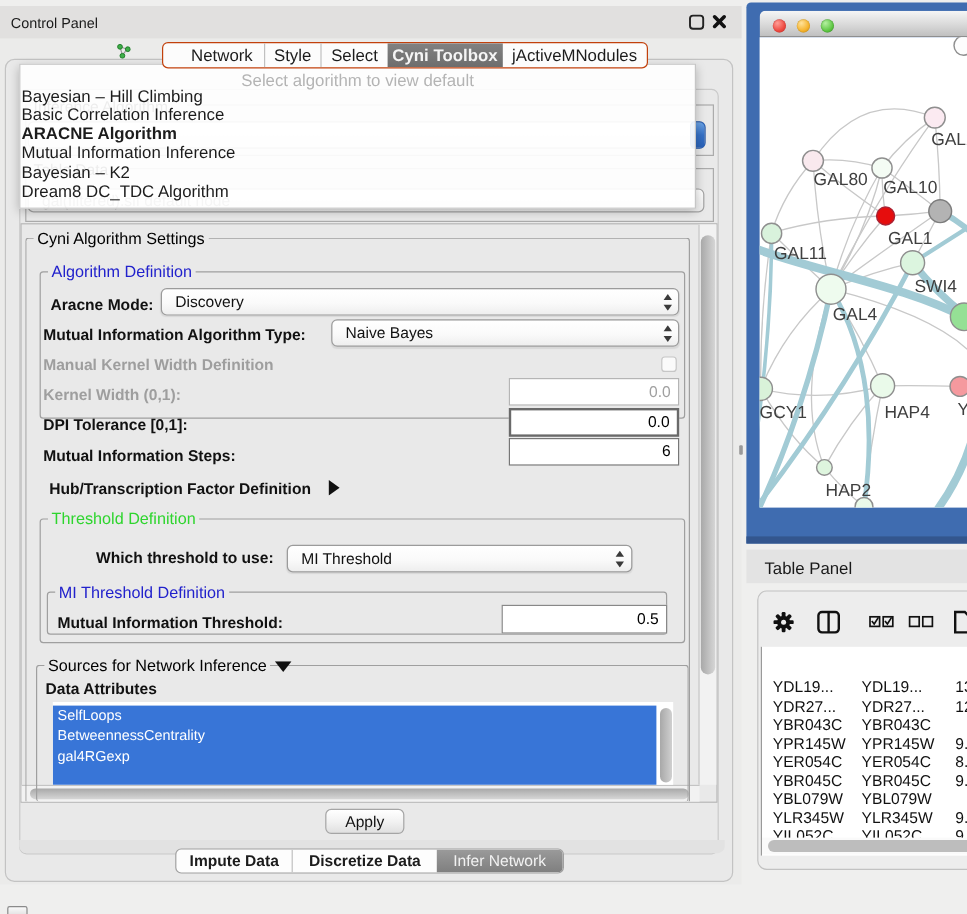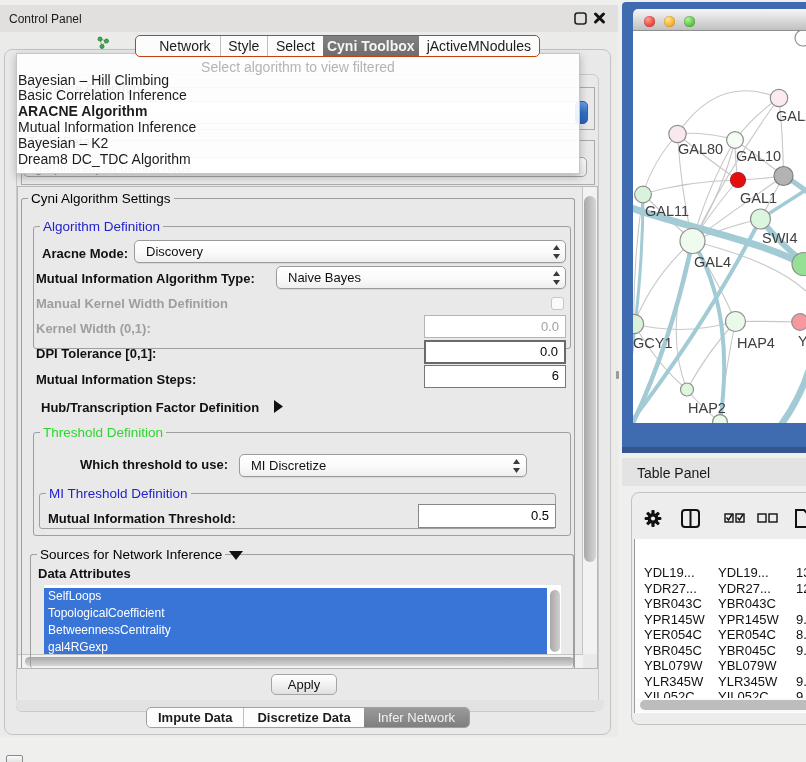--- a/index.html
+++ b/index.html
@@ -65,40 +65,39 @@
 
   <div class="lbl" style="left:41px;top:400px;">Hub/Transcription Factor Definition</div>
   <svg class="abs" style="left:273px;top:400px;" width="11" height="13" viewBox="0 0 11 13">
       <path d="M1 0 L10 6.5 L1 13 Z" fill="#111"></path>
     </svg>
 
   <div class="grp" style="left:33px;top:432px;width:538px;height:104px;">
     <span style="color:#2ed52e;">Threshold Definition</span>
   </div>
   <div class="lbl" style="left:80px;top:457px;">Which threshold to use:</div>
-  <div class="combo" style="left:239px;top:454px;width:288px;height:23px;">MI Discretize</div>
+  <div class="combo" style="left:239px;top:454px;width:288px;height:23px;">MI Threshold</div>
 
   <div class="grp" style="left:39px;top:493px;width:517px;height:36px;">
     <span style="color:#2222cc;">MI Threshold Definition</span>
   </div>
   <div class="lbl" style="left:48px;top:511px;">Mutual Information Threshold:</div>
   <div class="fld" style="left:418px;top:504px;width:138px;height:24px;border:1px solid #888;color:#000;line-height:22px;">0.5</div>
 
   <div class="grp" style="left:30px;top:554px;width:544px;height:114px;border-bottom:none;">
     <span>Sources for Network Inference</span>
   </div>
   <svg class="abs" style="left:229px;top:551px;" width="14" height="9" viewBox="0 0 14 9">
       <path d="M0 0 L14 0 L7 9 Z" fill="#111"></path>
     </svg>
   <div class="lbl" style="left:38px;top:566px;">Data Attributes</div>
 
   <div class="abs" style="left:44px;top:585px;width:517px;height:69px;background:#fff;overflow:hidden;">
     <div style="position:absolute;left:0;top:3px;width:503px;height:69px;background:#3875d7;color:#fff;font-size:12px;">
       <div style="padding-left:4px;height:17px;line-height:17px;">SelfLoops</div>
-      <div style="padding-left:4px;height:17px;line-height:17px;">TopologicalCoefficient</div>
       <div style="padding-left:4px;height:17px;line-height:17px;">BetweennessCentrality</div>
       <div style="padding-left:4px;height:17px;line-height:17px;">gal4RGexp</div>
     </div>
     <div style="position:absolute;left:506px;top:5px;width:10px;height:62px;background:linear-gradient(90deg,#a8a8a8,#d0d0d0);border-radius:5px;"></div>
   </div>
 
   <div class="abs" style="left:271px;top:674px;width:66px;height:21px;border:1px solid #a5a5a5;border-radius:5px;background:linear-gradient(180deg,#ffffff,#f2f2f2 50%,#e0e0e0);font-size:13px;text-align:center;line-height:19px;color:#111;">Apply</div>
 
   <div class="abs" style="left:146px;top:707px;width:324px;height:21px;border:1px solid #a0a0a0;border-radius:5px;background:#fdfdfd;font-size:13px;font-weight:bold;color:#1c1c1c;overflow:hidden;display:flex;">
     <div style="width:98px;text-align:center;line-height:19px;border-right:1px solid #c0c0c0;">Impute Data</div>
@@ -109,21 +108,21 @@
   <div class="abs" style="left:21px;top:87px;width:574px;height:43px;border:1px solid #ababab;"></div>
   <div class="abs" style="left:26px;top:81px;width:130px;background:#e9e9e9;font-size:13px;color:#333;padding:0 2px;">Inference Algorithm</div>
   <div class="abs" style="left:23px;top:101px;width:565px;height:23px;border:1px solid #a5a5a5;border-radius:5px;background:linear-gradient(180deg,#ffffff,#ededed);"></div>
   <div class="abs" style="left:575px;top:101px;width:13px;height:23px;border-radius:4px 5px 5px 4px;background:linear-gradient(180deg,#6ba3e5,#3470c6 50%,#2a62b8);border:1px solid #2a62b8;"></div>
   <div class="abs" style="left:21px;top:140px;width:574px;height:45px;border:1px solid #ababab;"></div>
   <div class="abs" style="left:26px;top:134px;width:74px;background:#e9e9e9;font-size:13px;color:#333;padding:0 2px;">Table Data</div>
   <div class="abs" style="left:23px;top:157px;width:564px;height:20px;border:1px solid #a5a5a5;border-radius:5px;background:linear-gradient(180deg,#ffffff,#ededed);"></div>
   <div class="abs" style="left:35px;top:160px;font-size:13px;color:#8f8f8f;">gal(filtered).sif default node</div>
 
   <div class="abs" style="left:16px;top:53px;width:564px;height:121px;background:rgba(255,255,255,0.91);border:1px solid #c6c6c6;box-shadow:0 3px 8px rgba(0,0,0,0.25);"></div>
-  <div class="abs" style="left:16px;top:59px;width:564px;text-align:center;font-size:14px;color:#b4b4b4;">Select algorithm to view filtered</div>
+  <div class="abs" style="left:16px;top:59px;width:564px;text-align:center;font-size:14px;color:#b4b4b4;">Select algorithm to view default</div>
   <div class="abs" style="left:18px;top:72.5px;font-size:14px;color:#1c1c1c;line-height:15.9px;white-space:nowrap;">
     Bayesian – Hill Climbing<br>
     Basic Correlation Inference<br>
     <b>ARACNE Algorithm</b><br>
     Mutual Information Inference<br>
     Bayesian – K2<br>
     Dream8 DC_TDC Algorithm
   </div>
 
   <div class="abs" style="left:91px;top:35px;width:405px;height:22px;border:1px solid #c2410c;border-radius:5px;background:#fcfcfc;font-size:14px;color:#1c1c1c;overflow:hidden;display:flex;margin-left:44px;">

